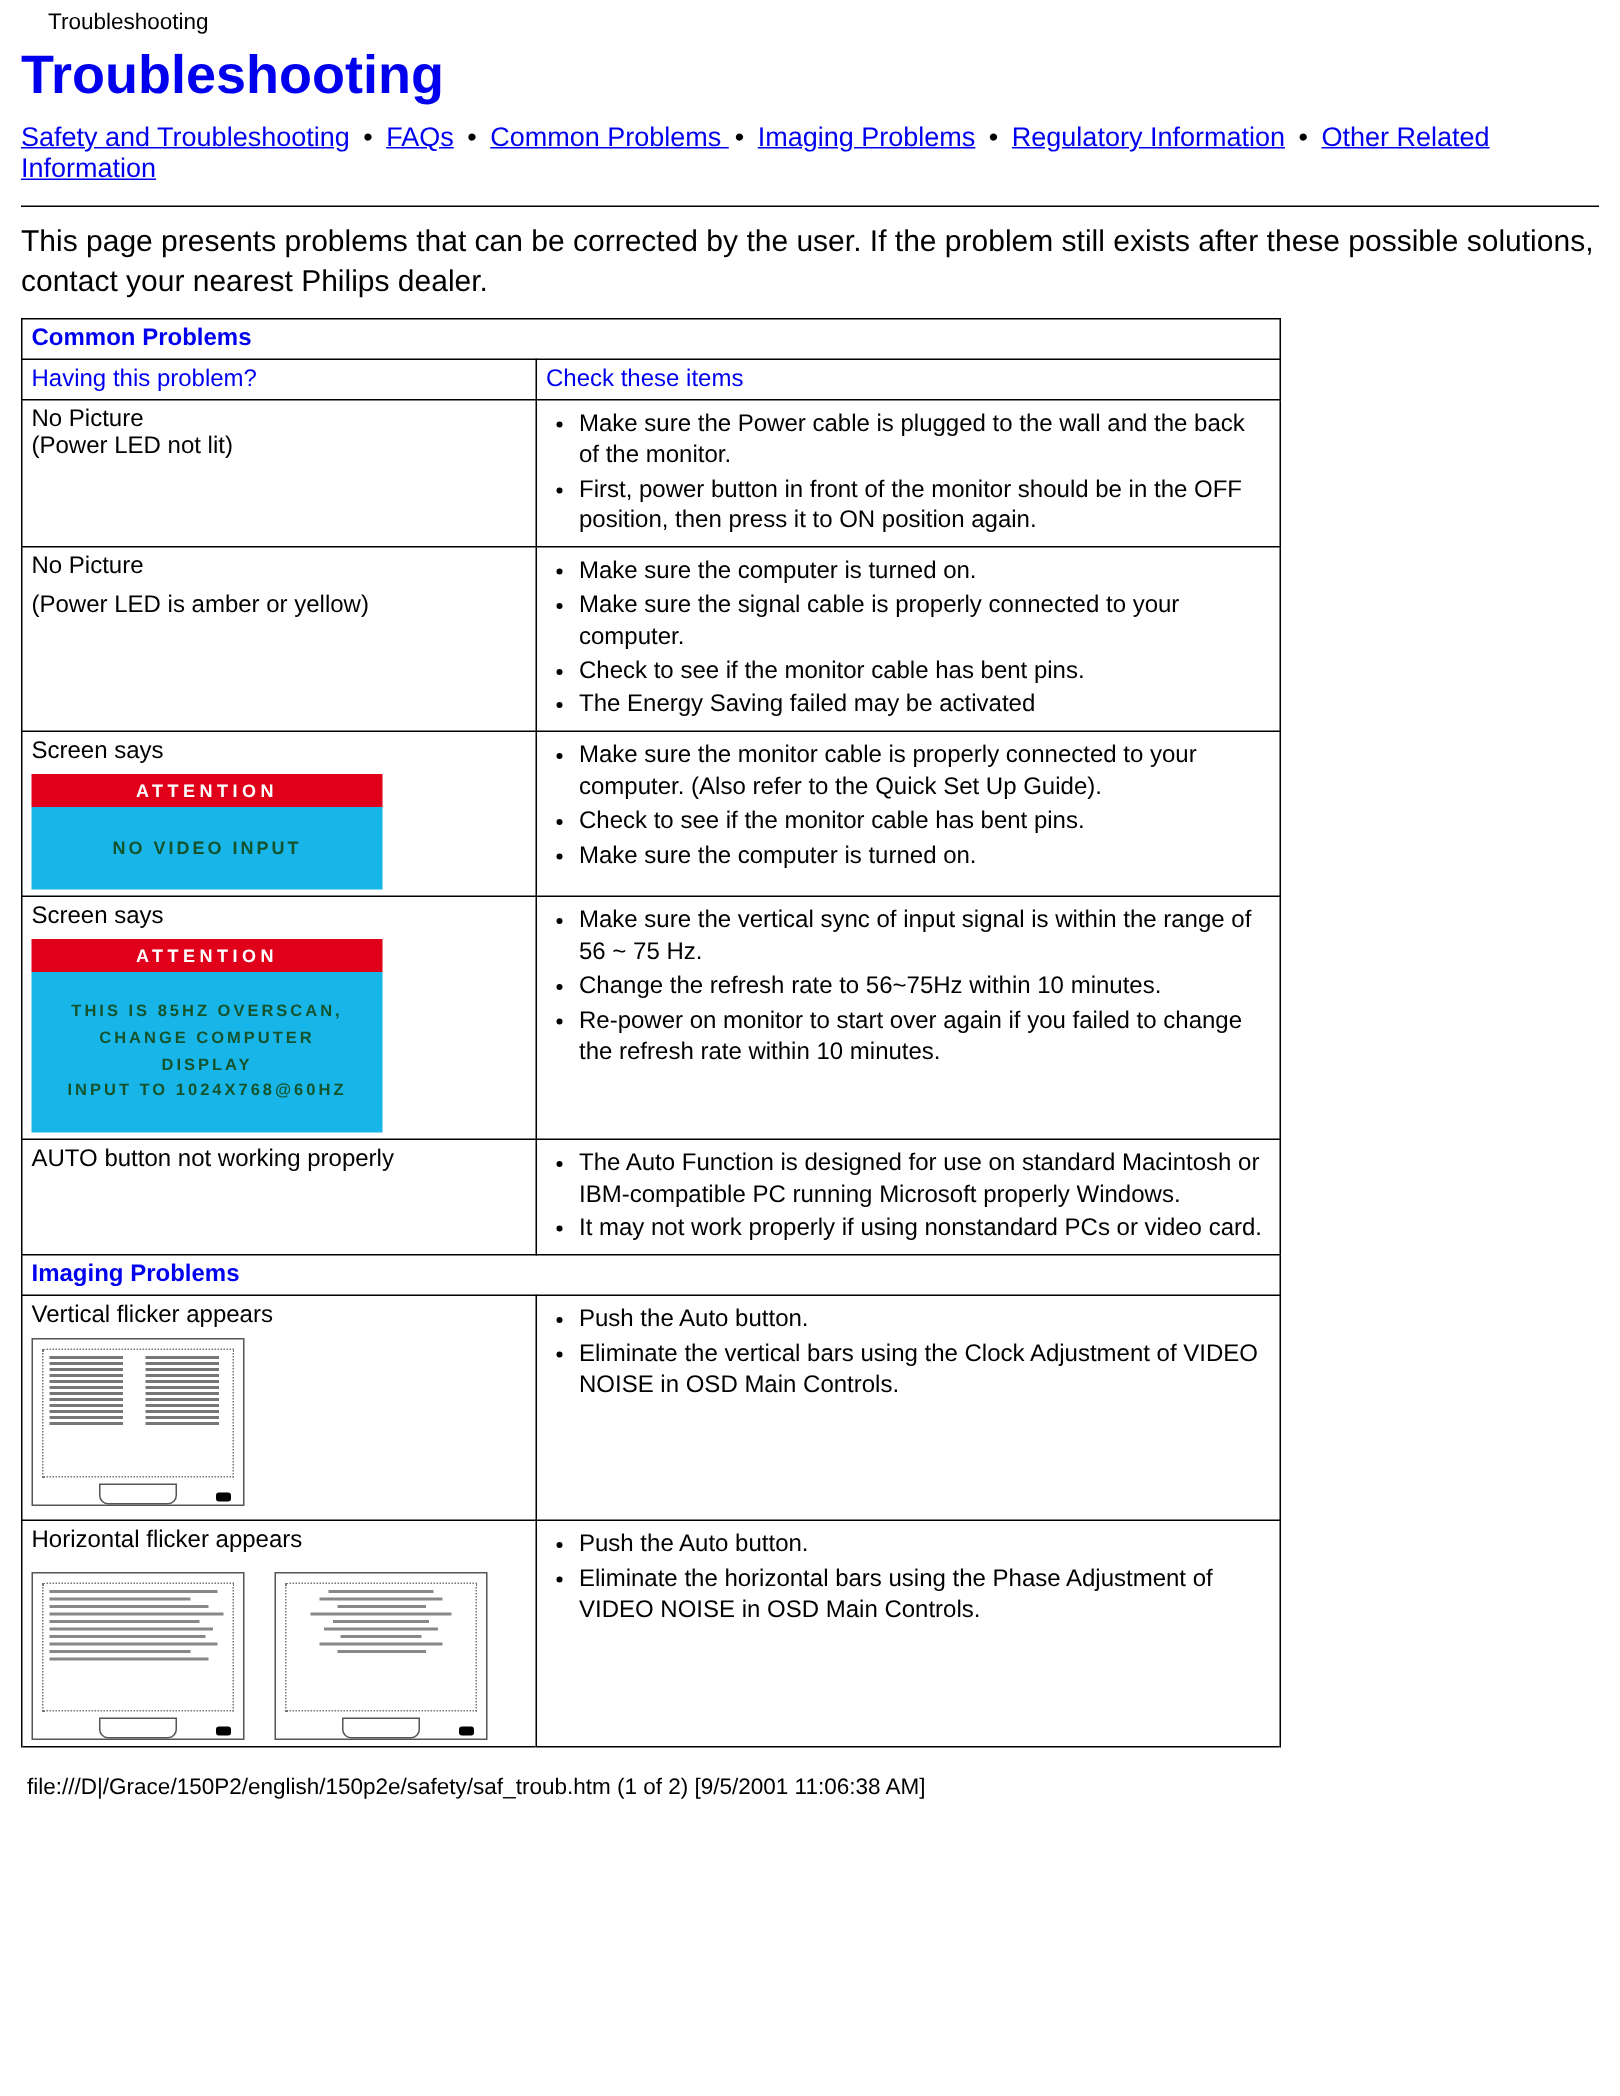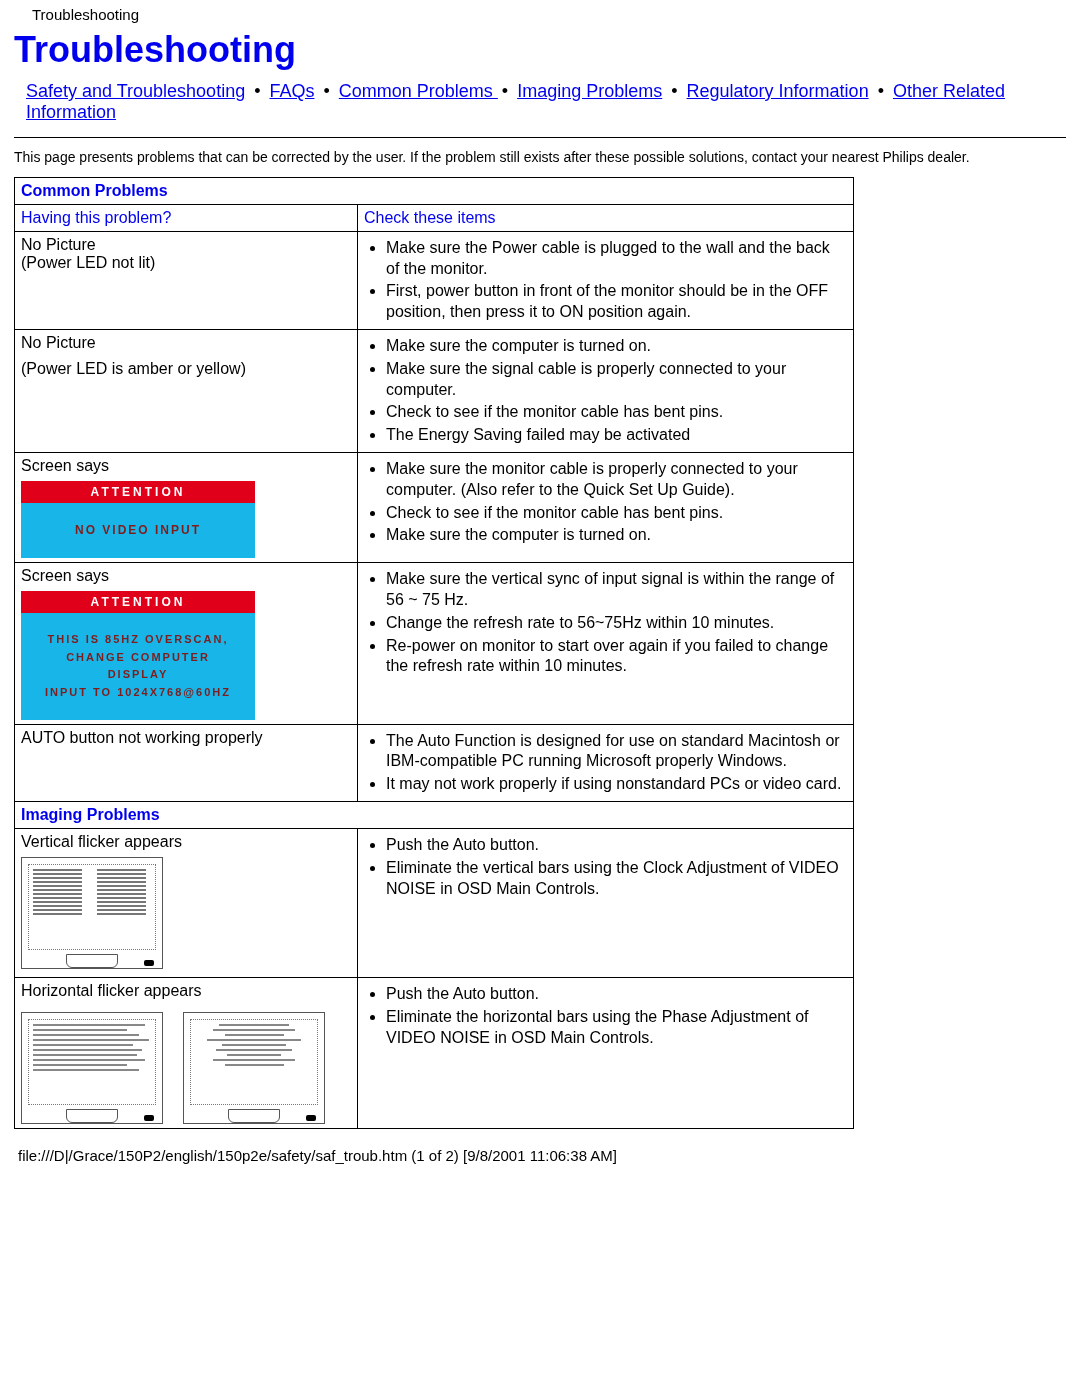--- a/index.html
+++ b/index.html
@@ -1,34 +1,34 @@
 <!DOCTYPE html>
 <html><head>
 <meta charset="utf-8">
 <style>
   body{font-family:Arial,Helvetica,sans-serif;margin:0;padding:0;background:#fff;width:1080px}
   .page{padding:0 14px}
   .topbar{font-size:15px;padding:6px 0 2px 18px}
   h1{color:#0000ee;font-size:36px;font-weight:bold;margin:4px 0 10px 0}
-  .navlinks{font-size:18px;margin:4px 0 14px 12px}
+  .navlinks{font-size:18px;margin:4px 0 14px 0}
   .navlinks a{color:#0000ee;text-decoration:underline}
   .sep{color:#000;padding:0 4px}
   hr{border:none;border-top:1px solid #000;margin:8px 0 10px 0}
-  .intro{font-size:14px;margin:0 0 10px 0;line-height:1.35}
+  .intro{font-size:20px;margin:0 0 10px 0;line-height:1.35}
   table.tbl{border-collapse:collapse;width:840px;margin-left:0;border:1px solid #000}
   table.tbl td{border:1px solid #000;vertical-align:top;padding:4px 6px;font-size:16px}
   td.left{width:330px}
   .sect-head{color:#0000ee;font-weight:bold;font-size:17px}
   .sub-head{color:#0000ee;font-size:17px}
   ul{margin:2px 0 2px 22px;padding:0}
   li{margin:2px 0;font-size:16px;line-height:1.3}
 
   .osd{border:0;margin-top:6px;width:234px}
   .osd .bar{background:#e1001a;color:#fff;font-weight:bold;letter-spacing:3px;font-size:12px;text-align:center;padding:4px 0}
-  .osd .body{background:#18b6e8;color:#7f1d1d;font-weight:bold;letter-spacing:2px;font-size:12px;text-align:center;padding:18px 4px;line-height:1.6}
+  .osd .body{background:#18b6e8;color:#14532d;font-weight:bold;letter-spacing:2px;font-size:12px;text-align:center;padding:18px 4px;line-height:1.6}
   .osd .body.small{font-size:11px;padding:18px 16px}
 
   .monitor{border:1px solid #555;width:140px;height:110px;margin-top:6px;position:relative;background:#fff;display:inline-block}
   .monitor .screen{border:1px dotted #777;position:absolute;top:6px;left:6px;right:6px;bottom:18px;overflow:hidden}
   .monitor .stand{position:absolute;bottom:0;left:50%;transform:translateX(-50%);width:50px;height:12px;border:1px solid #555;border-radius:0 0 6px 6px;background:#fff}
   .monitor .btn{position:absolute;bottom:2px;right:8px;width:10px;height:6px;background:#000;border-radius:2px}
 
   .vbars{position:absolute;inset:4px;display:flex;gap:10px}
   .vcol{flex:1;display:flex;flex-direction:column;gap:2px}
   .vcol span{display:block;height:2px;background:#777;width:90%}
@@ -242,13 +242,13 @@
         <ul>
           <li>Push the Auto button.</li>
           <li>Eliminate the horizontal bars using the Phase Adjustment of VIDEO NOISE in OSD Main Controls.</li>
         </ul>
       </td>
     </tr>
   </tbody>
     </table>
 </div>
 
-<div class="footer">file:///D|/Grace/150P2/english/150p2e/safety/saf_troub.htm (1 of 2) [9/8/2001 11:06:38 AM]</div>
+<div class="footer">file:///D|/Grace/150P2/english/150p2e/safety/saf_troub.htm (1 of 2) [9/5/2001 11:06:38 AM]</div>
 
 </body></html>

